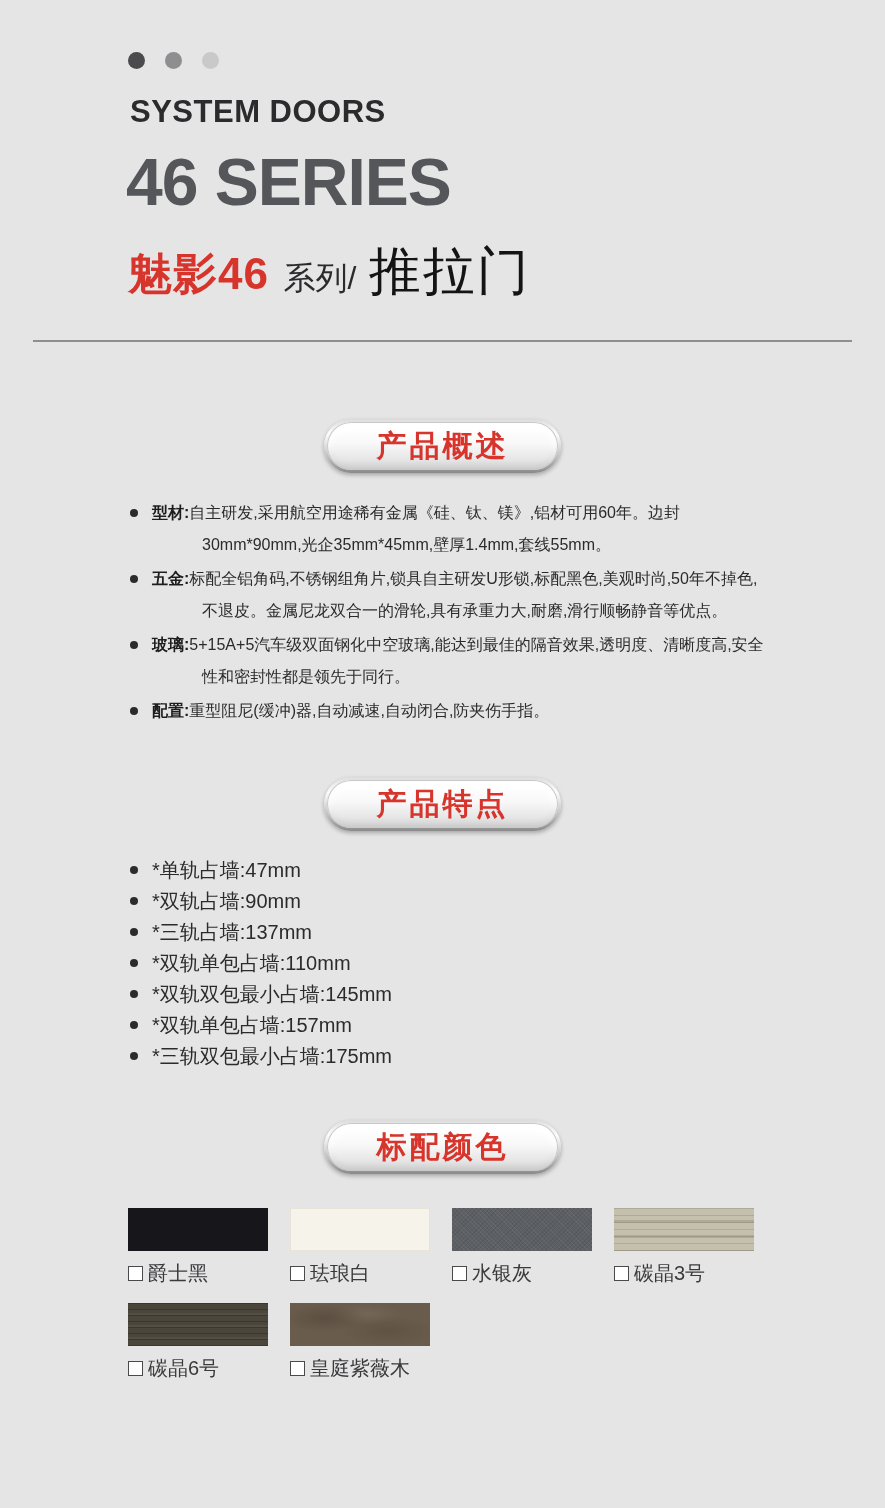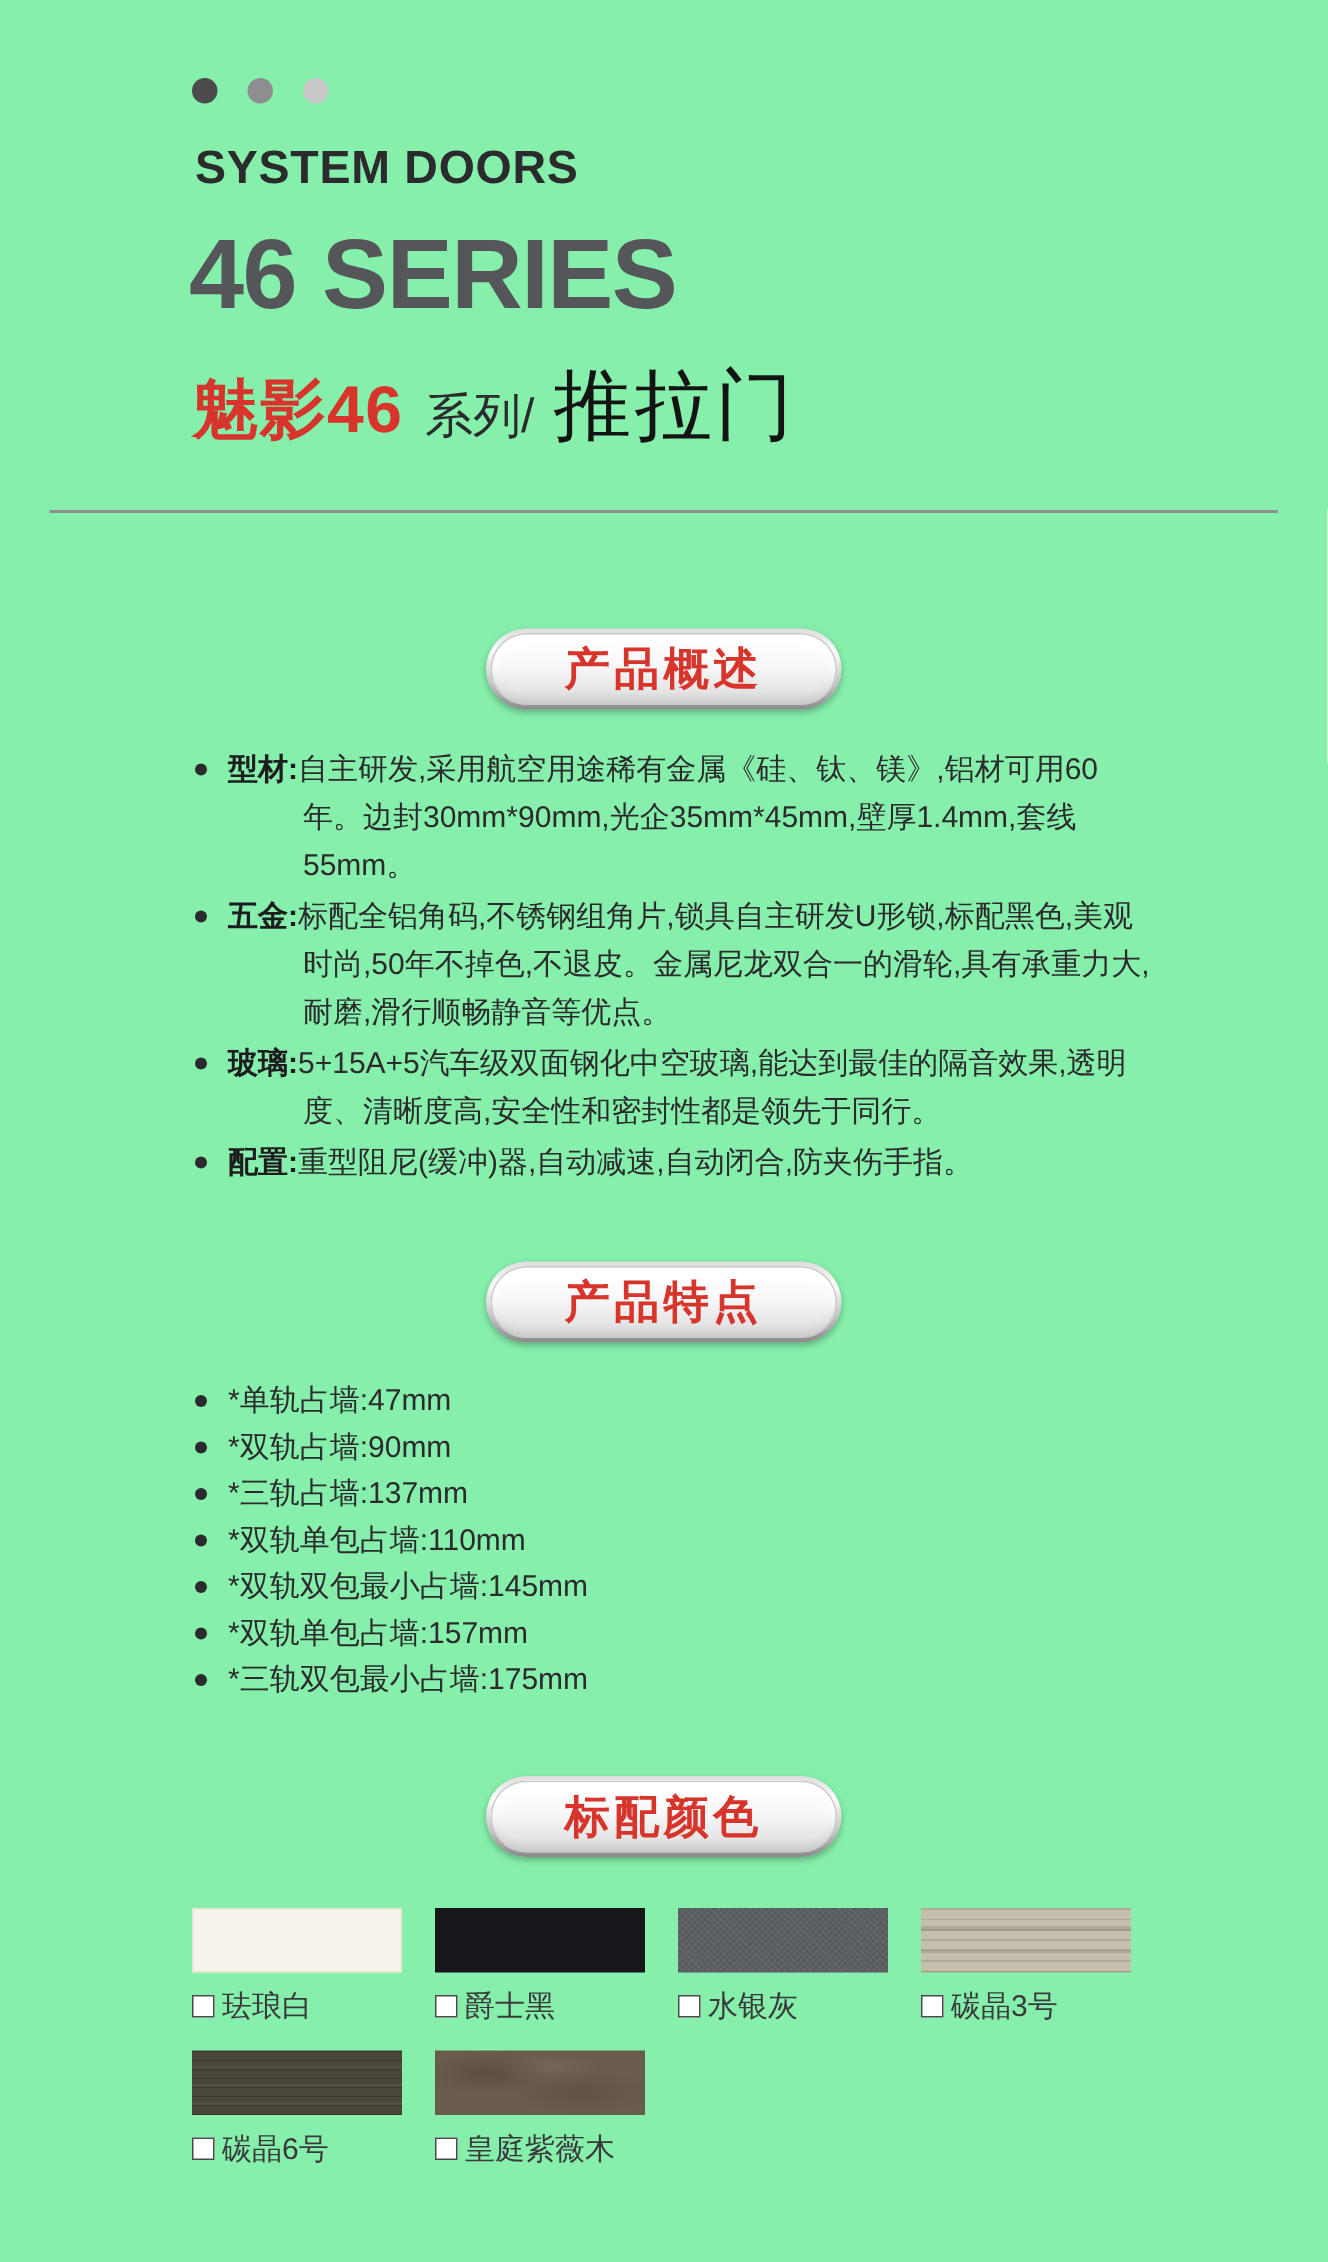--- a/index.html
+++ b/index.html
@@ -1,18 +1,18 @@
 <!DOCTYPE html>
 <html><head>
 <meta charset="utf-8">
 <style>
   * { box-sizing: border-box; margin: 0; padding: 0; }
   html, body { background: #ffffff; }
   body { font-family: "Liberation Sans", "DejaVu Sans", sans-serif; }
-  .page { position: relative; width: 885px; height: 1508px; background: #86efac; overflow: hidden; padding-top: 52px; margin: 0 auto; }
+  .page { position: relative; width: 885px; height: 1508px; background: #e5e5e5; overflow: hidden; padding-top: 52px; margin: 0 auto; }
 
   
   .dots { display: flex; gap: 20px; margin-left: 128px; }
   .dot { width: 17px; height: 17px; border-radius: 50%; }
   .kicker { margin: 26px 0 0 130px; font-size: 31px; line-height: 34px; font-weight: 600; color: #2b2b2d; letter-spacing: 0.5px; }
   .title46 { margin: 18px 0 0 126px; font-size: 66px; line-height: 70px; font-weight: 800; color: #55565a; letter-spacing: -1px; }
   .series { margin: 28px 0 0 128px; line-height: 52px; white-space: nowrap; }
   .series .red { color: #d7342c; font-size: 44px; font-weight: 800; letter-spacing: 1px; }
   .series .mid { color: #2b2b2d; font-size: 32px; font-weight: 500; margin-left: 10px; }
   .series .big { color: #141414; font-size: 52px; font-weight: 400; margin-left: 8px; letter-spacing: 2px; }
@@ -27,21 +27,21 @@
           background: linear-gradient(180deg, #ffffff 10%, #f8f8f8 45%, #e6e6e6 78%, #d4d4d4 100%);
           box-shadow: inset 0 0 0 1px #c9c9c9, inset 0 8px 8px rgba(255,255,255,0.95), inset 0 -4px 6px rgba(0,0,0,0.06); }
   .pill-text { color: #d7342c; font-size: 30px; font-weight: 800; letter-spacing: 3px; }
   .badge1 { margin-top: 55px; }
   .badge2 { margin-top: 28px; }
   .badge3 { margin-top: 26px; }
 
   
   ul { list-style: none; }
   .olist { margin: 24px 0 0 130px; width: 640px; }
-  .olist li { position: relative; padding-left: 22px; font-size: 20px; line-height: 32px; color: #2b2b2d; margin-bottom: 2px; }
+  .olist li { position: relative; padding-left: 22px; font-size: 16px; line-height: 32px; color: #2b2b2d; margin-bottom: 2px; }
   .blt { position: absolute; left: 0; top: 12px; width: 8px; height: 8px; border-radius: 50%; background: #2b2b2d; }
   .hang { padding-left: 50px; text-indent: -50px; }
   .hang strong, .flist strong { font-weight: 800; color: #1d1d1f; }
 
   .flist { margin: 24px 0 0 130px; width: 660px; }
   .flist li { position: relative; padding-left: 22px; font-size: 20px; line-height: 31px; color: #2b2b2d; }
   .flist .blt { top: 11px; }
   .flist .types p { margin: 0; }
 
   
@@ -157,34 +157,34 @@
   <div class="badge-row badge3">
     <div class="pill">
       <div class="pill-inner">
         <span class="pill-text">标配颜色</span>
       </div>
     </div>
   </div>
 
   <div class="cgrid">
     <div class="cell">
+      <div class="swatch" data-swatch="colors.items.0.hex" style="background-color: rgb(23, 23, 27);"></div>
+      <div class="clabel">
+          <span class="cbx"></span>
+          <span>爵士黑</span>
+        </div>
+    </div>
+    <div class="cell">
       <div class="swatch outlined" data-swatch="colors.items.1.hex" style="background-color: rgb(246, 243, 234);"></div>
       <div class="clabel">
           <span class="cbx"></span>
           <span>珐琅白</span>
         </div>
     </div>
     <div class="cell">
-      <div class="swatch" data-swatch="colors.items.0.hex" style="background-color: rgb(23, 23, 27);"></div>
-      <div class="clabel">
-          <span class="cbx"></span>
-          <span>爵士黑</span>
-        </div>
-    </div>
-    <div class="cell">
       <div class="swatch tex-noise" data-swatch="colors.items.2.hex" style="background-color: rgb(92, 95, 99);"></div>
       <div class="clabel">
           <span class="cbx"></span>
           <span>水银灰</span>
         </div>
     </div>
     <div class="cell">
       <div class="swatch tex-grain-light" data-swatch="colors.items.4.hex" style="background-color: rgb(197, 192, 173);"></div>
       <div class="clabel">
           <span class="cbx"></span>

